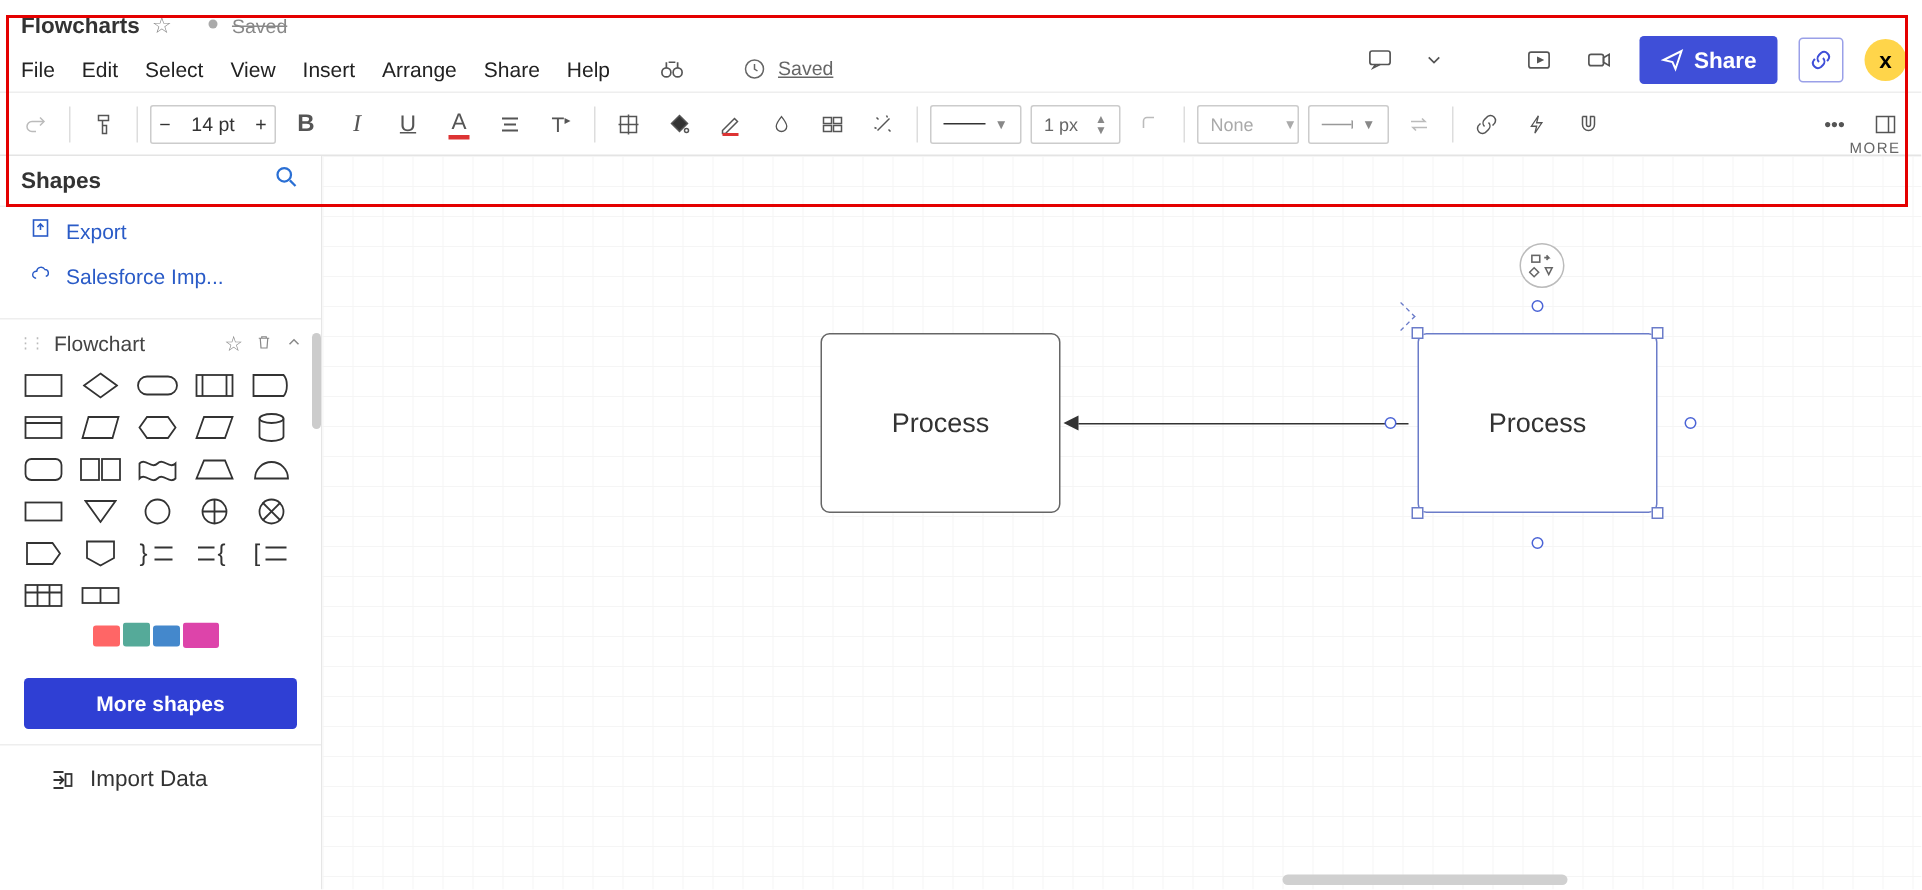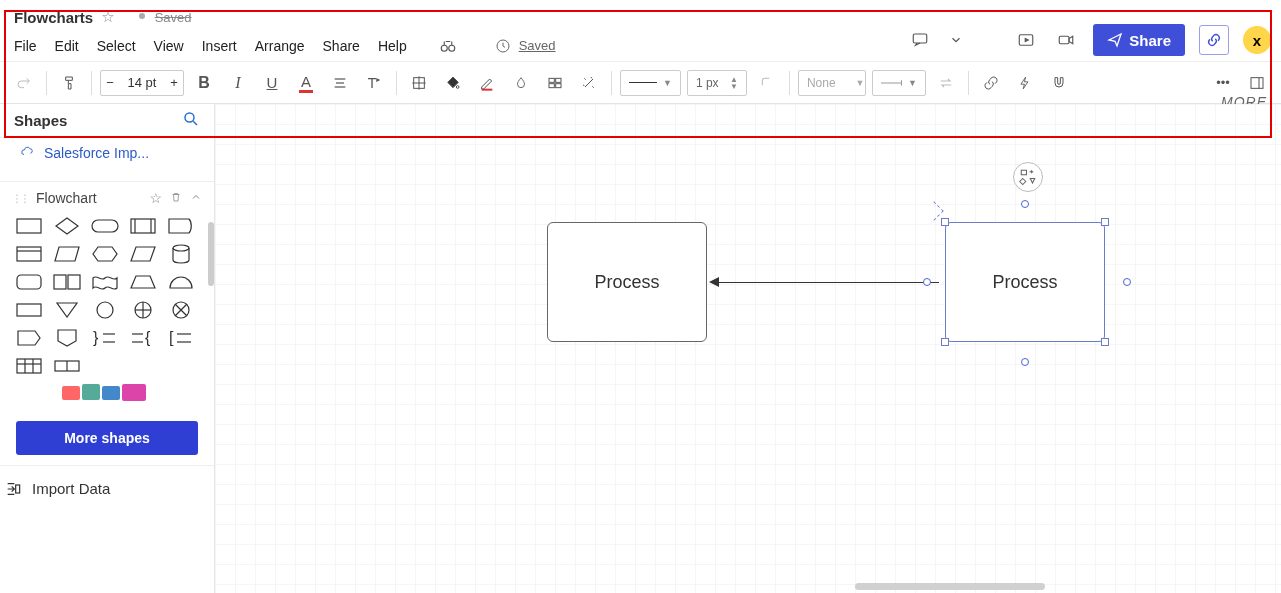--- a/index.html
+++ b/index.html
@@ -29,39 +29,39 @@
 .font-sel { width: 140px; height: 26px; border:1px solid #ccc; border-radius:2px; padding: 0 22px 0 6px; font-size: 13px; position:relative; display:inline-flex; align-items:center; color:#333; background:#fff;}
 .font-sel:after { content:"▾"; position:absolute; right:6px; color:#888; font-size:10px;}
 .size-group { display:inline-flex; align-items:center; border:1px solid #ccc; border-radius:2px; height:26px;}
 .size-group .pm { width:18px; text-align:center; cursor:pointer; color:#333;}
 .size-group .val { width:46px; text-align:center; font-size:13px;}
 .line-sel, .px-sel, .none-sel, .arr-sel { height:26px; border:1px solid #ccc; border-radius:2px; display:inline-flex; align-items:center; padding:0 8px; gap:6px; font-size:12px; color:#666; background:#fff;}
 .line-sel .ln { width:28px; height:1px; background:#333;}
 .px-sel { width:60px; justify-content:space-between;}
 .none-sel { width:68px; color:#aaa;gap:20px;}
 .arr-sel { width:54px;}
-.more-label { font-size:14px; letter-spacing:1px; color:#666; margin-left:6px;font-style:italic;}
+.more-label { font-size:10px; letter-spacing:1px; color:#666; margin-left:6px;}
 
 .redbox { position:absolute; left:4px; top:10px; width:1268px; height:128px; border:2px solid #e40000; pointer-events:none; z-index:50;}
 
 .main { display:flex; height: calc(593px - 104px); }
 .sidebar { width:215px; border-right:1px solid #e6e6e6; background:#fff; position:relative; overflow:hidden; }
 .shapes-hdr { height: 34px; display:flex; align-items:center; justify-content:space-between; padding:0 14px; border-bottom:1px solid #eee; font-weight:bold; font-size:15px;}
 .search-ic { color:#2a6fd4; cursor:pointer; font-size:16px;}
 .sb-item { display:flex; align-items:center; gap:8px; padding:6px 18px; color:#2a5bc7; font-size:14px; cursor:pointer;}
 .sb-item .ic { width:18px; text-align:center; color:#2a5bc7;}
 .section-hdr { display:flex; align-items:center; gap:8px; padding:8px 12px 6px 12px; font-size:14px; color:#444;}
 .section-hdr .drag { color:#bbb; font-size:10px; letter-spacing:-2px;}
 .section-hdr .sp { flex:1; }
 .section-hdr .mini { color:#888; cursor:pointer; }
 .shapes-grid { display:grid; grid-template-columns: repeat(5, 30px); gap: 8px 8px; padding: 4px 14px; }
 .shape { width:30px; height:20px; display:inline-flex; align-items:center; justify-content:center; cursor:pointer;}
 .shape svg { stroke:#333; fill:none; stroke-width:1.2; }
 .more-shapes { margin: 14px 16px 10px; height:34px; background:#2f3fd4; color:#fff; border-radius:3px; display:flex; align-items:center; justify-content:center; font-size:14px; font-weight:600; cursor:pointer;}
-.import-data { display:flex; align-items:center; gap:10px; padding: 14px 4px; border-top:1px solid #eee; margin-top:6px; font-size:15px; cursor:pointer;}
+.import-data { display:flex; align-items:center; gap:10px; padding: 14px 32px; border-top:1px solid #eee; margin-top:6px; font-size:15px; cursor:pointer;}
 .scroll-hint { position:absolute; right:0; top:118px; width:6px; height:64px; background:#ccc; border-radius:3px;}
 
 .canvas { flex:1; position:relative; overflow:hidden; background-color:#fff;
   background-image: linear-gradient(#f5f5f5 1px, transparent 1px), linear-gradient(90deg, #f5f5f5 1px, transparent 1px);
   background-size: 20px 20px; }
 .shape-box { position:absolute; border:1px solid #666; border-radius:6px; background:#fff; display:flex; align-items:center; justify-content:center; font-family: 'Times New Roman', serif; font-size:18px; color:#333;}
 #box1 { left:332px; top:118px; width:160px; height:120px;}
 #box2 { left:730px; top:118px; width:160px; height:120px; border:1px solid #6b7cc9;}
 .sel-handle { position:absolute; width:8px; height:8px; background:#fff; border:1px solid #6b7cc9;}
 .conn-handle { position:absolute; width:8px; height:8px; border-radius:50%; background:#fff; border:1.5px solid #4a63d6;}
@@ -287,20 +287,27 @@
     <div class="shapes-hdr">
       <span>Shapes</span>
       <span class="search-ic">
         <svg width="18" height="18" viewBox="0 0 24 24" fill="none" stroke="#2a6fd4" stroke-width="2">
             <circle cx="10" cy="10" r="6"></circle>
             <line x1="15" y1="15" x2="20" y2="20"></line>
           </svg>
       </span>
     </div>
     <div class="sb-item">
+      <span class="ic"><svg width="16" height="16" viewBox="0 0 24 24" fill="none" stroke="currentColor" stroke-width="1.6">
+            <rect x="5" y="4" width="14" height="16"></rect>
+            <path d="M12 8v6M9 11l3-3 3 3"></path>
+          </svg></span>
+      <span>Export</span>
+    </div>
+    <div class="sb-item">
       <span class="ic"><svg width="18" height="14" viewBox="0 0 24 24" fill="none" stroke="currentColor" stroke-width="1.6">
             <path d="M7 18a4 4 0 1 1 .7-7.95A5 5 0 0 1 17 8a4 4 0 0 1 1 7.87"></path>
           </svg></span>
       <span>Salesforce Imp...</span>
     </div>
 
     <div style="height:14px;"></div>
     <div style="border-top:1px solid #eee;"></div>
     <div class="scroll-hint"></div>
 

